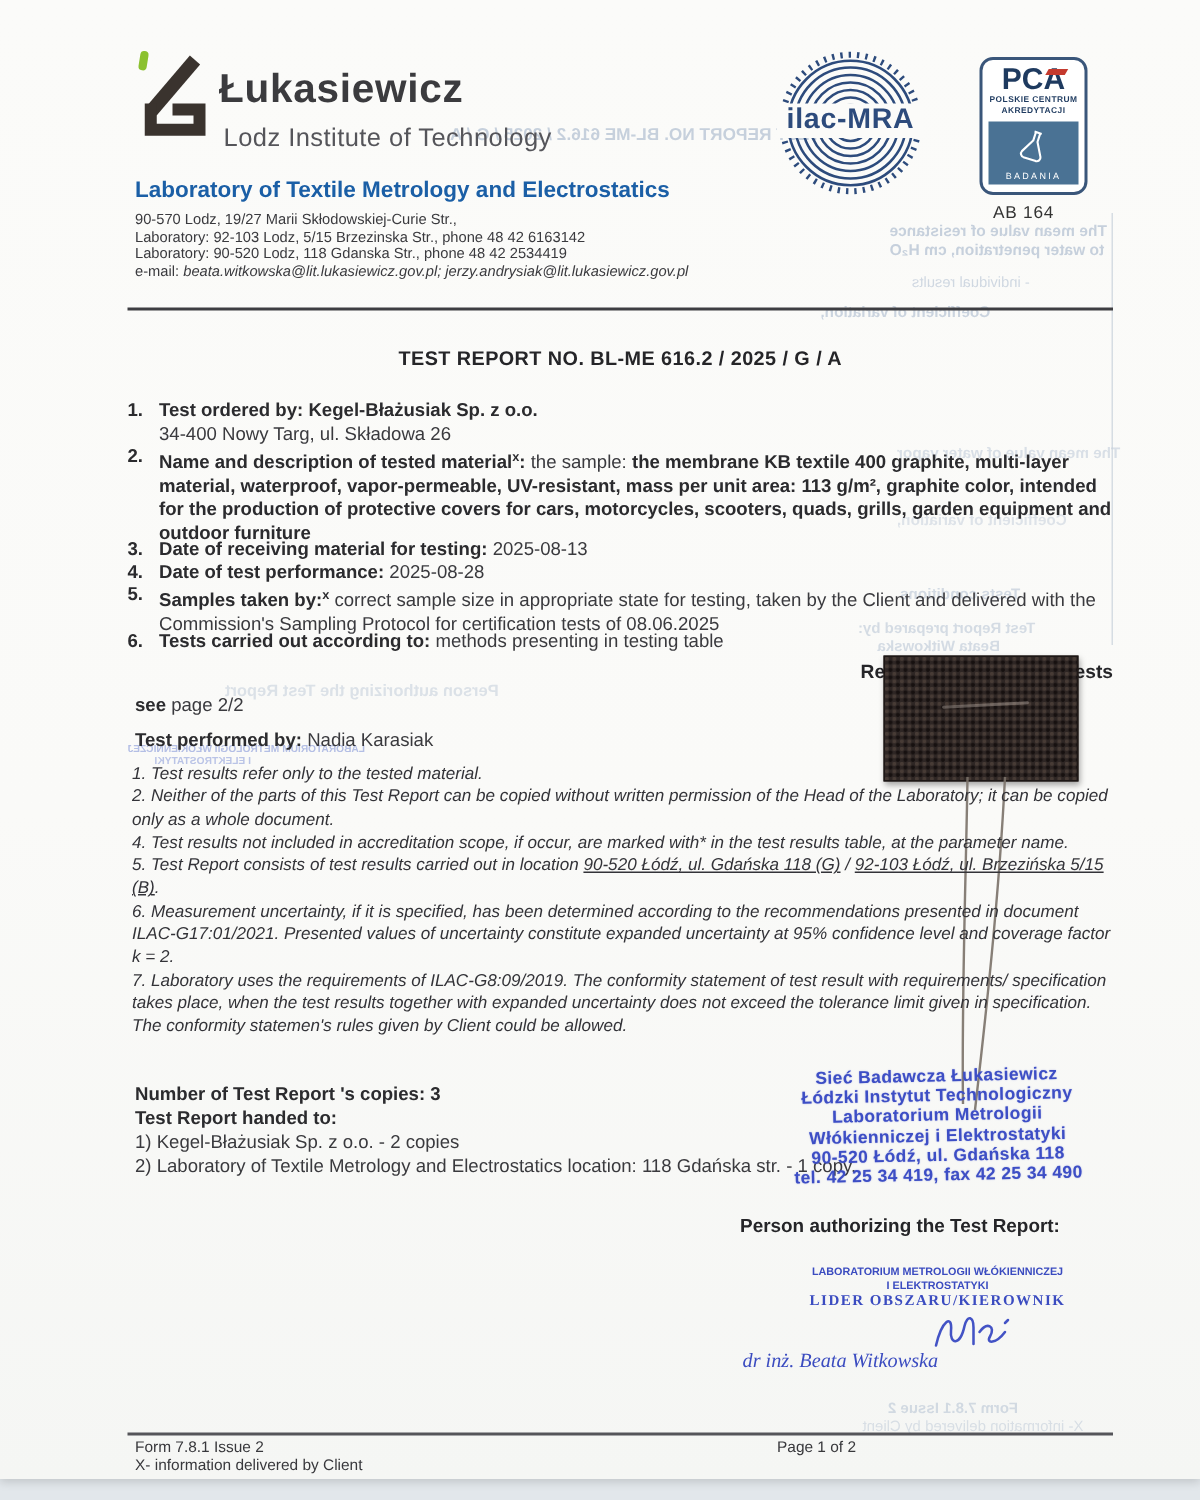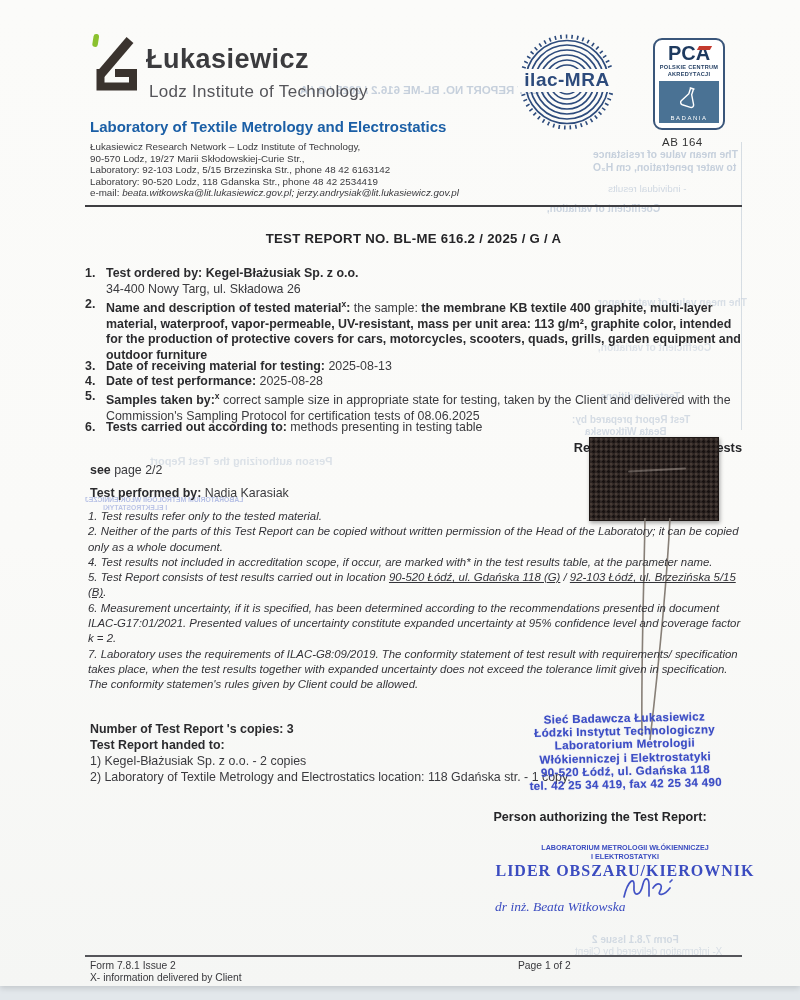--- a/index.html
+++ b/index.html
@@ -61,21 +61,21 @@
   
   .botblock{left:90px;top:721px;font-size:12.4px;line-height:16px;}
   .authorizing{left:455px;top:810px;width:290px;text-align:center;font-size:12.6px;font-weight:700;color:#252528;}
 
   
   .stamp1{left:500px;top:711px;width:250px;text-align:center;font-size:11.6px;line-height:13.2px;
           font-weight:700;color:#3d4ec5;transform:rotate(-1.2deg);letter-spacing:.3px;
           text-shadow:0 0 1px rgba(61,78,197,.45);}
   .stamp2-l1{left:495px;top:843px;width:260px;text-align:center;font-size:7.2px;font-weight:700;color:#3b4cc0;}
   .stamp2-l2{left:495px;top:852px;width:260px;text-align:center;font-size:7.2px;font-weight:700;color:#3b4cc0;}
-  .stamp2-l3{left:495px;top:862px;width:260px;text-align:center;font-size:16px;letter-spacing:1px;color:#3b4cc0;
+  .stamp2-l3{left:495px;top:862px;width:260px;text-align:center;font-size:10px;letter-spacing:1px;color:#3b4cc0;
              font-family:"Liberation Serif","DejaVu Serif",serif;font-weight:700;}
   .sig{left:620px;top:874px;}
   .stamp2-name{left:495px;top:899px;width:260px;font-size:13.5px;font-style:italic;color:#3b4cc0;
                font-family:"Liberation Serif","DejaVu Serif",serif;}
 
   
   .hr2{left:85px;top:955px;width:657px;height:1.5px;background:#55555a;}
   .foot{font-size:10.3px;color:#38383c;}
   .f-form{left:90px;top:960px;}
   .f-page{left:518px;top:960px;}
@@ -171,21 +171,20 @@
       <svg width="26" height="26" viewBox="0 0 26 26" style="margin-top:4px;transform:rotate(18deg);">
         <path d="M10.5 3 H15.5 M11.5 3 V9 L6.5 18 A2.5 2.5 0 0 0 8.7 21.5 H17.3 A2.5 2.5 0 0 0 19.5 18 L14.5 9 V3" fill="none" stroke="#ffffff" stroke-width="1.4" stroke-linejoin="round"></path>
       </svg>
       <div class="pca-badania">BADANIA</div>
     </div>
   </div>
   <div class="abs pca-cert nw">AB 164</div>
 
   <div class="abs lab-title nw">Laboratory of Textile Metrology and Electrostatics</div>
   <div class="abs addr">
-    <div>Łukasiewicz Research Network – Lodz Institute of Technology,</div>
     <div>90-570 Lodz, 19/27 Marii Skłodowskiej-Curie Str.,</div>
     <div>Laboratory: 92-103 Lodz, 5/15 Brzezinska Str., phone 48 42 6163142</div>
     <div>Laboratory: 90-520  Lodz, 118 Gdanska Str., phone 48 42 2534419</div>
     <div>
       <span>e-mail:</span>
       <span class="em">beata.witkowska@lit.lukasiewicz.gov.pl;  jerzy.andrysiak@lit.lukasiewicz.gov.pl</span>
     </div>
   </div>
   <div class="abs hr1"></div>
 

